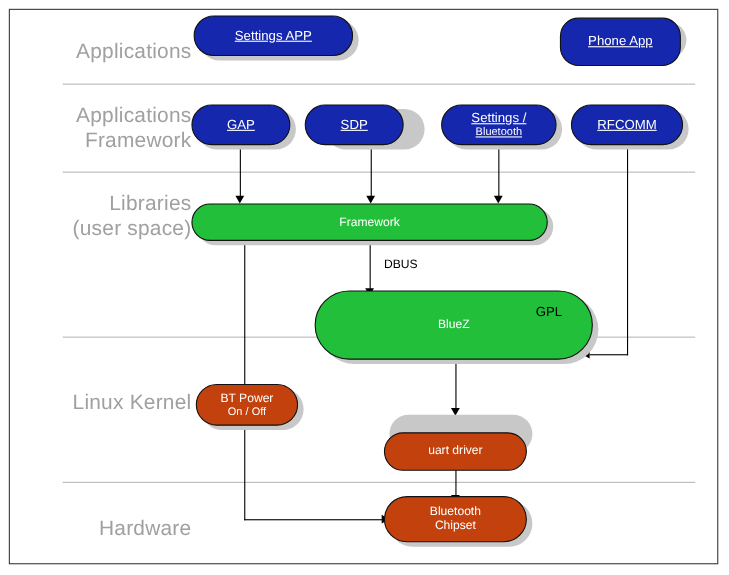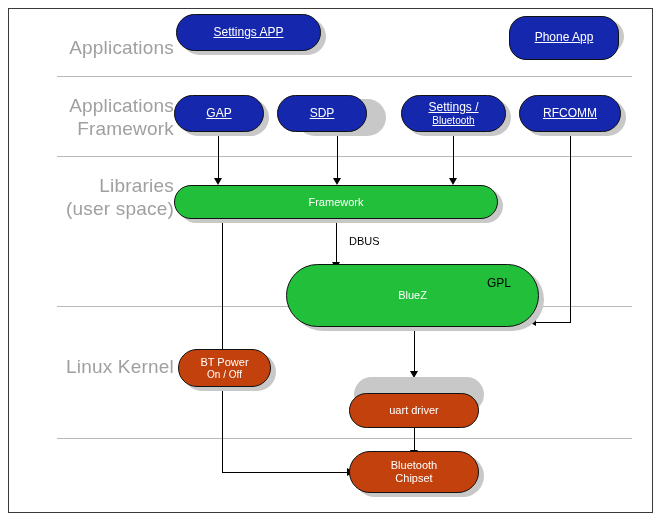--- a/index.html
+++ b/index.html
@@ -36,20 +36,21 @@
     <div class="divider" style="left:48px;top:147px;width:575px;"></div>
     <div class="divider" style="left:48px;top:297px;width:575px;"></div>
     <div class="divider" style="left:48px;top:429px;width:575px;"></div>
 
     <div class="layer-label" style="left:10px;top:27px;width:155px;">Applications</div>
     <div class="layer-label" style="left:10px;top:85px;width:155px;">Applications
 Framework</div>
     <div class="layer-label" style="left:10px;top:346px;width:155px;">Linux Kernel</div>
     <div class="layer-label" style="left:10px;top:165px;width:155px;">Libraries
 (user space)</div>
+    <div class="layer-label" style="left:10px;top:460px;width:155px;">Hardware</div>
 
     <div class="line vline" style="left:209px;top:125px;height:46px;"></div>
     <div class="arrow" style="left:205px;top:169px;"></div>
 
     <div class="line vline" style="left:328px;top:125px;height:46px;"></div>
     <div class="arrow" style="left:324px;top:169px;"></div>
 
     <div class="line vline" style="left:444px;top:125px;height:46px;"></div>
     <div class="arrow" style="left:440px;top:169px;"></div>
 

